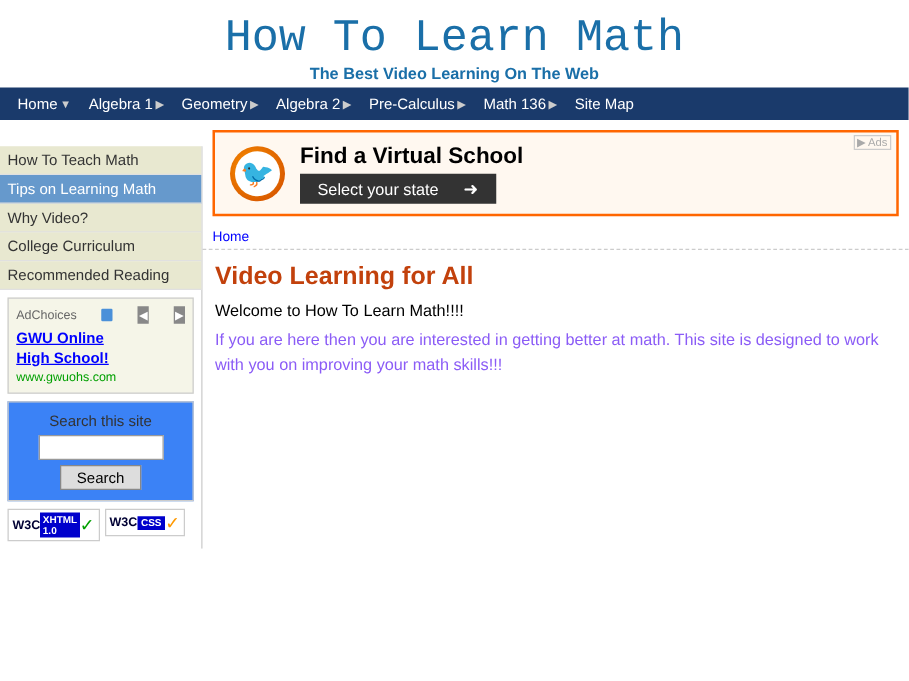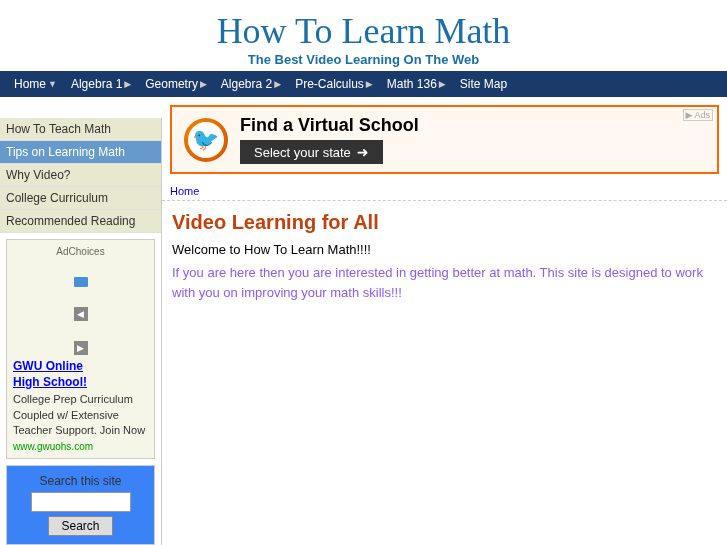--- a/index.html
+++ b/index.html
@@ -1,39 +1,39 @@
 <!DOCTYPE html>
 <html><head>
   <meta charset="utf-8">
   <style>
     * { margin: 0; padding: 0; box-sizing: border-box; }
     body { font-family: Arial, sans-serif; font-size: 13px; background: #fff; width: 727px; }
 
     
     #header { text-align: center; padding: 10px 0 4px; background: #fff; }
-    #header h1 { font-size: 36px; color: #1a6fa8; font-family: Liberation Serif, serif; font-weight: normal; }
+    #header h1 { font-size: 36px; color: #1a6fa8; font-family: Liberation Mono, monospace; font-weight: normal; }
     #header p { color: #1a6fa8; font-size: 13px; font-weight: bold; }
 
     
     #nav { background: #1a3a6b; padding: 4px 8px; display: flex; align-items: center; gap: 2px; }
     .nav-item { color: #fff; font-size: 12px; cursor: pointer; padding: 2px 6px; display: flex; align-items: center; gap: 2px; white-space: nowrap; }
     .nav-arrow { font-size: 9px; color: #ccc; }
 
     
     #layout { display: flex; }
 
     
     #sidebar { width: 162px; min-width: 162px; border-right: 1px solid #ccc; margin-top: 21px; }
     .sidebar-nav { background: #fff; }
     .sidebar-link { display: block; padding: 4px 6px; font-size: 12px; color: #333; text-decoration: none; border-bottom: 1px solid #e0e0e0; background: #e8e8d0; cursor: pointer; }
     .sidebar-link.active { background: #6699cc; color: #fff; }
 
     
     .ad-box { margin: 6px; border: 1px solid #ccc; background: #f5f5e8; padding: 6px; font-size: 11px; }
-    .ad-choices { display: flex; align-items: center; gap: 20px; margin-bottom: 4px; font-size: 10px; color: #666; flex-direction: column; }
+    .ad-choices { display: flex; align-items: center; gap: 20px; margin-bottom: 4px; font-size: 10px; color: #666; }
     .ad-choices-icon { width: 14px; height: 10px; background: #4a90d9; display: inline-block; border-radius: 1px; }
     .ad-nav-btn { display: inline-flex; width: 14px; height: 14px; background: #888; color: #fff; font-size: 9px; align-items: center; justify-content: center; cursor: pointer; border: none; }
     .ad-title { color: #00f; font-size: 12px; font-weight: bold; text-decoration: underline; cursor: pointer; line-height: 1.3; }
     .ad-body { font-size: 11px; color: #333; line-height: 1.4; margin-top: 2px; }
     .ad-url { color: #00a000; font-size: 10px; margin-top: 3px; }
 
     
     .search-box { margin: 6px; border: 1px solid #ccc; background: #3b82f6; padding: 8px; text-align: center; }
     .search-label { font-size: 12px; color: #333; display: block; margin-bottom: 4px; }
     .search-input { width: 100px; border: 1px solid #999; padding: 2px 4px; font-size: 12px; }
@@ -49,21 +49,21 @@
 
     
     #main { flex: 1; padding: 0; }
     .main-ad-banner { border: 2px solid #f60; background: #fff8f0; margin: 8px; padding: 8px 12px; display: flex; align-items: center; gap: 12px; position: relative; }
     .main-ad-banner .ad-tag { position: absolute; top: 2px; right: 4px; font-size: 9px; color: #aaa; border: 1px solid #ccc; padding: 0 2px; }
     .school-icon { width: 44px; height: 44px; border-radius: 50%; background: radial-gradient(circle at 40% 40%, #ff9900, #cc4400); display: flex; align-items: center; justify-content: center; overflow: hidden; flex-shrink: 0; }
     .school-icon-inner { width: 36px; height: 36px; border-radius: 50%; background: #fff; display: flex; align-items: center; justify-content: center; }
     .school-icon-bird { font-size: 22px; }
     .banner-text { flex: 1; }
     .banner-title { font-size: 18px; font-weight: bold; color: #000; }
-    .banner-btn { background: #333; color: #fff; padding: 4px 14px; font-size: 13px; display: inline-flex; align-items: center; gap: 6px; cursor: pointer; border: none; margin-top: 4px; }
+    .banner-btn { background: #333; color: #fff; padding: 4px 14px; font-size: 13px; display: inline-flex; align-items: center; gap: 20px; cursor: pointer; border: none; margin-top: 4px; }
     .banner-arrow { font-size: 14px; }
 
     .breadcrumb { padding: 3px 8px; font-size: 11px; color: #00f; border-bottom: 1px dashed #ccc; }
 
     .content { padding: 10px 10px; }
     .content h2 { font-size: 20px; color: #c2410c; font-weight: bold; margin-bottom: 8px; }
     .content h3 { font-size: 13px; color: #000; font-weight: normal; margin-bottom: 6px; }
     .content p { font-size: 13px; color: #8b5cf6; line-height: 1.5; }
   </style>
 </head>
@@ -116,21 +116,20 @@
     </div>
 
     <div class="ad-box">
       <div class="ad-choices">
         <span>AdChoices</span>
         <div class="ad-choices-icon"></div>
         <button class="ad-nav-btn">◀</button>
         <button class="ad-nav-btn">▶</button>
       </div>
       <div class="ad-title">GWU Online<br>High School!</div>
-      <div class="ad-body">College Prep Curriculum Coupled w/ Extensive Teacher Support. Join Now</div>
       <div class="ad-url">www.gwuohs.com</div>
     </div>
 
     <div class="search-box">
       <span class="search-label">Search this site</span>
       <input class="search-input" type="text" style="">
       <button class="search-btn">Search</button>
     </div>
 
     <div class="badges">

